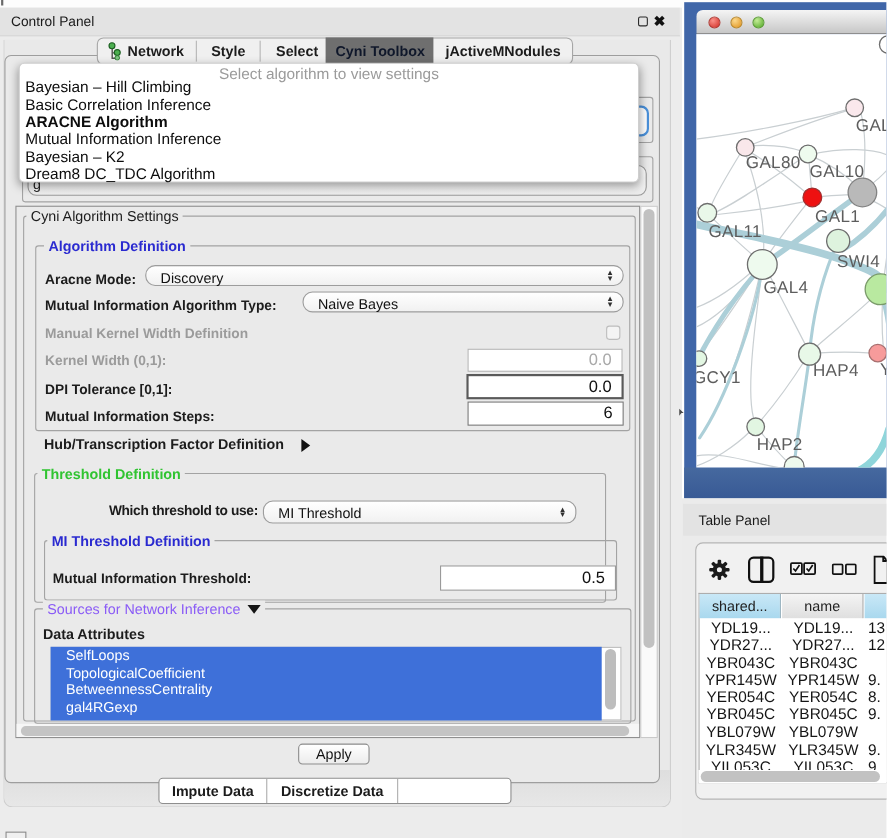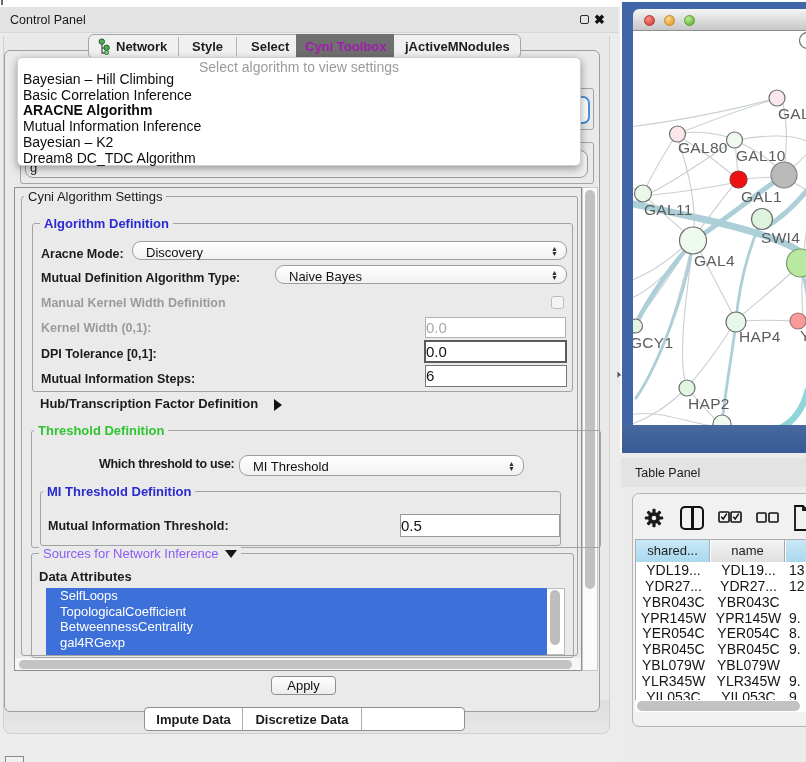--- a/index.html
+++ b/index.html
@@ -12,21 +12,21 @@
 .gbox { position:absolute; border:1px solid #a3a3a3; border-radius:3px; }
 .gtitle { position:absolute; top:-8px; left:7px; padding:0 4px; font-size:13px;
   background:#eaeaea; white-space:nowrap; }
 .combo { position:absolute; border:1px solid #9d9d9d; border-radius:9px;
   background:linear-gradient(#ffffff,#f1f1f1);
   font-size:13px; color:#111; }
 .combo .ctext { position:absolute; left:13px; top:2.5px; }
 .combo .arr { position:absolute; right:8px; top:0px; height:100%; display:flex;
   flex-direction:column; justify-content:center; line-height:5px; font-size:7px; color:#2e2e2e; }
 .tfield { position:absolute; background:#fff; font-size:15px; color:#111;
-  padding-right:9px; }
+  text-align:right; padding-right:9px; }
 </style>
 </head>
 <body>
 <div id="root">
 
   <div class="abs" style="left:0;top:0;width:806px;height:7px;background:#fdfdfd;"></div>
   <div class="abs" style="left:1px;top:0;width:2px;height:5px;background:#6a6a6a;"></div>
 
   <div class="abs" style="left:0;top:7px;width:620px;height:755px;background:#ececec;"></div>
 
@@ -50,21 +50,21 @@
     <path d="M6 10 L10 10" stroke="#555" stroke-width="1.2" fill="none"></path>
     <circle cx="5.8" cy="3.6" r="2.7" fill="#4caf50" stroke="#1b5e20" stroke-width="1"></circle>
     <circle cx="10.6" cy="9.8" r="2.7" fill="#4caf50" stroke="#1b5e20" stroke-width="1"></circle>
     <circle cx="10.6" cy="14.6" r="2.1" fill="#81c784" stroke="#2e7d32" stroke-width="0.9"></circle>
   </svg>
   <div class="abs" style="left:116px;top:39px;font-size:13px;font-weight:bold;color:#1c1c1c;">Network</div>
   <div class="abs" style="left:178px;top:37px;width:1px;height:19px;background:#b5b5b5;"></div>
   <div class="abs" style="left:192px;top:39px;font-size:13px;font-weight:bold;color:#1c1c1c;">Style</div>
   <div class="abs" style="left:236px;top:37px;width:1px;height:19px;background:#b5b5b5;"></div>
   <div class="abs" style="left:251px;top:39px;font-size:13px;font-weight:bold;color:#1c1c1c;">Select</div>
-  <div class="abs" style="left:305px;top:39px;font-size:13px;font-weight:bold;color:#a21caf;">Cyni Toolbox</div>
+  <div class="abs" style="left:305px;top:39px;font-size:13px;font-weight:bold;color:#0f172a;">Cyni Toolbox</div>
   <div class="abs" style="left:405px;top:39px;font-size:13px;font-weight:bold;color:#1c1c1c;">jActiveMNodules</div>
 
   <div class="abs" style="left:20px;top:88px;width:574px;height:42px;border:1px solid #a3a3a3;border-radius:3px;"></div>
   <div class="abs" style="left:26px;top:96px;width:564px;height:28px;border:2.5px solid #4a90d9;border-radius:7px;background:#fff;"></div>
   <div class="abs" style="left:20px;top:142px;width:574px;height:42px;border:1px solid #a3a3a3;border-radius:3px;"></div>
   <div class="abs" style="left:25px;top:150px;width:563px;height:28px;border:1px solid #9a9a9a;border-radius:8px;background:linear-gradient(#fff,#ececec);"></div>
   <div class="abs" style="left:30px;top:160px;font-size:13px;color:#222;">g</div>
 
   <div class="abs" style="left:14px;top:187px;width:568px;height:484px;border:1px solid #8f8f8f;background:#eaeaea;"></div>
 
@@ -84,21 +84,21 @@
 
   <div class="lbl abs" style="left:41px;top:247px;">Aracne Mode:</div>
   <div class="combo" style="left:132px;top:241px;width:435px;height:19px;">
     <span class="ctext">Discovery</span>
       <span class="arr">
         <span>▲</span>
         <span>▼</span>
       </span>
   </div>
 
-  <div class="lbl abs" style="left:41px;top:271px;">Mutual Definition Algorithm Type:</div>
+  <div class="lbl abs" style="left:41px;top:271px;">Mutual Information Algorithm Type:</div>
   <div class="combo" style="left:275px;top:265px;width:292px;height:19px;">
     <span class="ctext">Naive Bayes</span>
       <span class="arr">
         <span>▲</span>
         <span>▼</span>
       </span>
   </div>
 
   <div class="lbl dis abs" style="left:41px;top:296px;">Manual Kernel Width Definition</div>
   <div class="abs" style="left:551px;top:296px;width:13px;height:13px;background:#f4f4f4;border:1px solid #bdbdbd;border-radius:3px;"></div>
@@ -108,21 +108,21 @@
 
   <div class="lbl abs" style="left:41px;top:347px;">DPI Tolerance [0,1]:</div>
   <div class="tfield" style="left:424px;top:340px;width:143px;height:23px;border:2px solid #5a5a5a;line-height:19px;">0.0</div>
 
   <div class="lbl abs" style="left:41px;top:372px;">Mutual Information Steps:</div>
   <div class="tfield" style="left:425px;top:365px;width:142px;height:22px;border:1.5px solid #777;line-height:19px;">6</div>
 
   <div class="lbl abs" style="left:40px;top:396px;font-size:13px;">Hub/Transcription Factor Definition</div>
   <div class="abs" style="left:274px;top:399px;width:0;height:0;border-left:8.5px solid #111;border-top:6.5px solid transparent;border-bottom:6.5px solid transparent;"></div>
 
-  <div class="gbox" style="left:31px;top:430px;width:570px;height:118px;">
+  <div class="gbox" style="left:31px;top:430px;width:520px;height:118px;">
     <span class="gtitle" style="left:2px;font-weight:bold;color:#30c431;">Threshold Definition</span>
   </div>
   <div class="lbl abs" style="left:99px;top:457px;letter-spacing:-0.3px;">Which threshold to use:</div>
   <div class="combo" style="left:239px;top:455px;width:285px;height:21px;">
     <span class="ctext">MI Threshold</span>
       <span class="arr">
         <span>▲</span>
         <span>▼</span>
       </span>
   </div>

